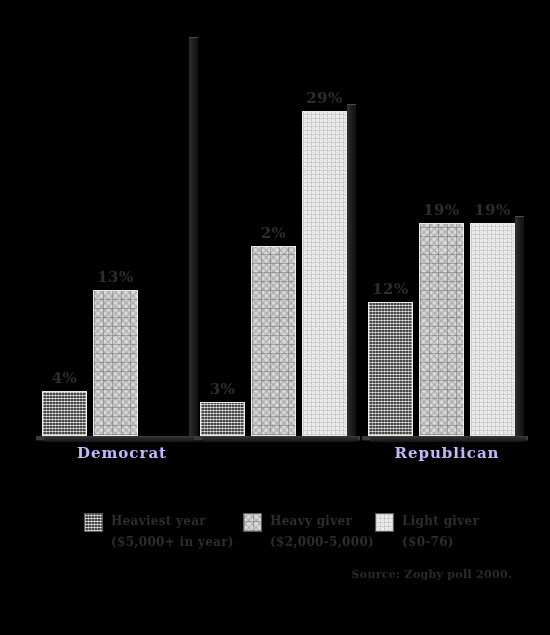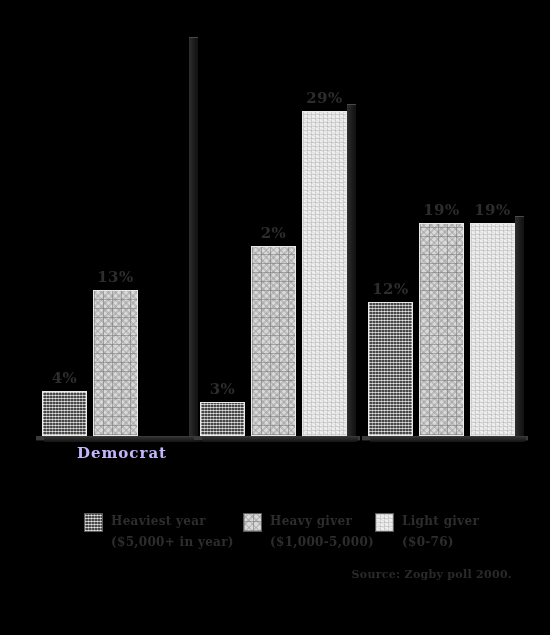--- a/index.html
+++ b/index.html
@@ -223,33 +223,34 @@
         <div class="bar-wrap" style="left: 57px; width: 45px; height: 213px; bottom: 34px;">
           <div class="bar tex-heavy" style="height: 213px;"></div>
           <div class="bar-value" style="bottom: 217px;">19%</div>
         </div>
         <div class="bar-wrap" style="left: 108px; width: 45px; height: 213px; bottom: 34px;">
           <div class="bar tex-light" style="height: 213px;"></div>
           <div class="bar-value" style="bottom: 217px;">19%</div>
         </div>
         <div class="group-slab" style="left: 153px; height: 219px; bottom: 34px;"></div>
         <div class="group-foot" style="left: 8px; width: 156px; bottom: 28px;"></div>
+        <div class="group-label" style="bottom: 8px;">Republican</div>
       </div>
     </div>
 
   <div id="legend">
     <div class="legend-item" style="left:84px; top:512px;">
       <span class="legend-swatch tex-heaviest"></span>
       <span class="legend-label">Heaviest year</span>
       <span class="legend-sub">($5,000+ in year)</span>
     </div>
     <div class="legend-item" style="left:243px; top:512px;">
       <span class="legend-swatch tex-heavy"></span>
       <span class="legend-label">Heavy giver</span>
-      <span class="legend-sub">($1,000-5,000)</span>
+      <span class="legend-sub">($2,000-5,000)</span>
     </div>
     <div class="legend-item" style="left:375px; top:512px;">
       <span class="legend-swatch tex-light"></span>
       <span class="legend-label">Light giver</span>
       <span class="legend-sub">($0-76)</span>
     </div>
   </div>
 
   <div id="source-note">Source:   Zogby poll 2000.</div>
 

